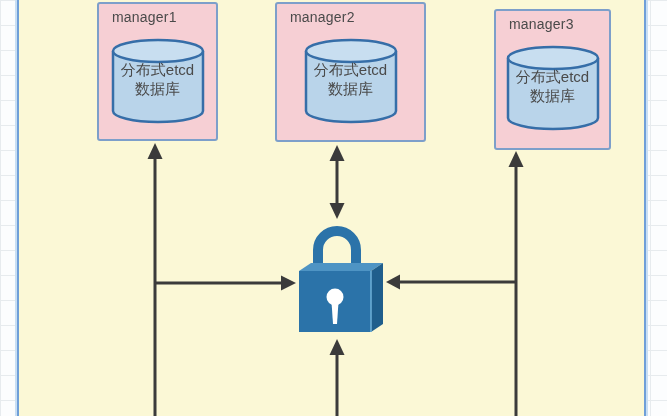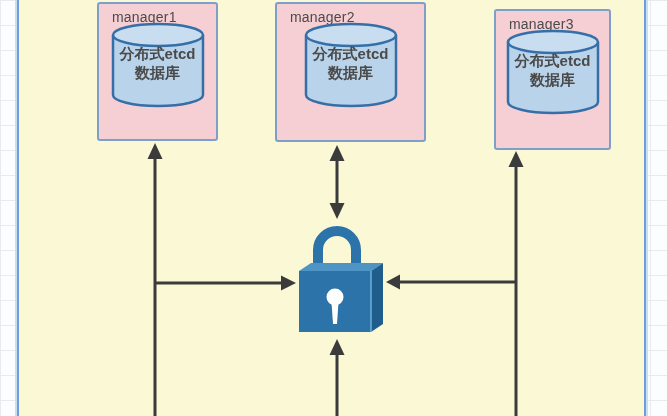--- a/index.html
+++ b/index.html
@@ -32,21 +32,21 @@
     border:2px solid var(--node_border);
     border-radius:3px;
   }
   .node-m1{left:97px;top:2px;width:121px;height:139px;}
   .node-m2{left:275px;top:2px;width:151px;height:140px;}
   .node-m3{left:453px;top:9px;width:117px;height:141px;margin-left:41px;}
   .node-label{
     position:absolute;top:5px;left:13px;
     font-size:14px;color:var(--text);letter-spacing:0.2px;
   }
-  .cyl-wrap{position:absolute;left:50%;top:18px;transform:translateX(-50%);width:96px;height:88px;font-weight:bold;}
+  .cyl-wrap{position:absolute;left:50%;top:34px;transform:translateX(-50%);width:96px;height:88px;}
   .cyl-svg{position:absolute;left:0;top:0;}
   .cyl-text{
     position:absolute;left:0;top:22px;width:96px;
     text-align:center;font-size:15px;line-height:19px;color:var(--text);
   }
   .lock-wrap{position:absolute;left:293px;top:220px;width:96px;height:122px;}
   .arrows{position:absolute;left:0;top:0;pointer-events:none;}
 </style>
 </head>
 <body>

